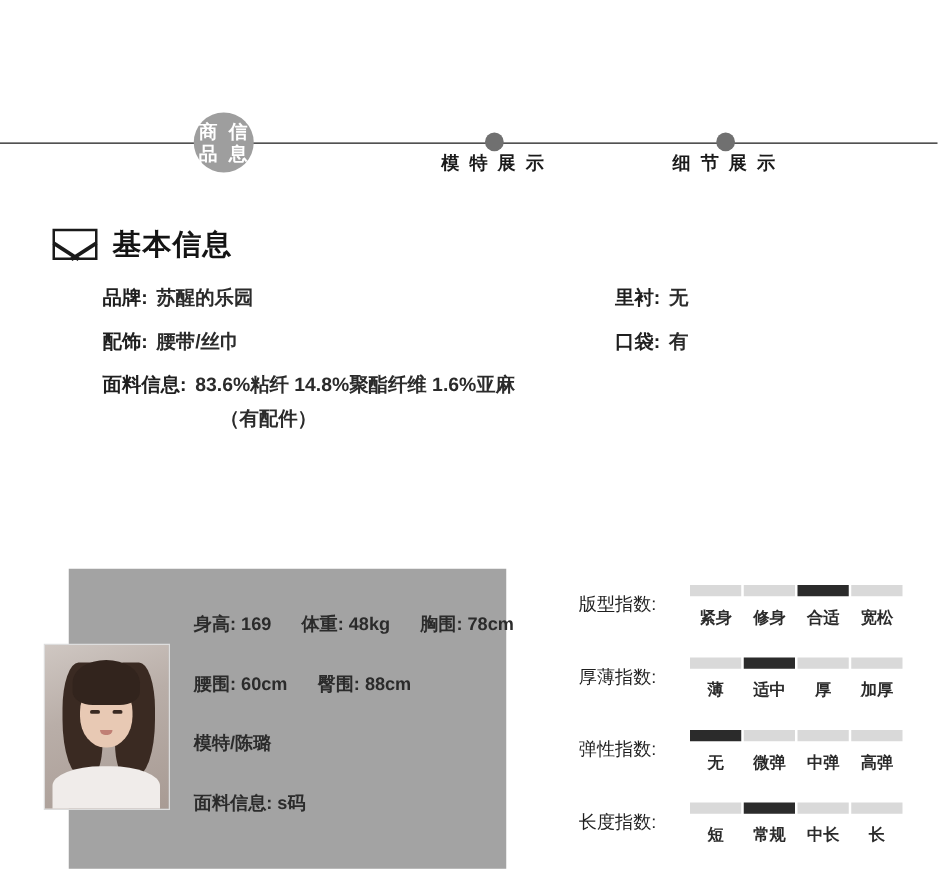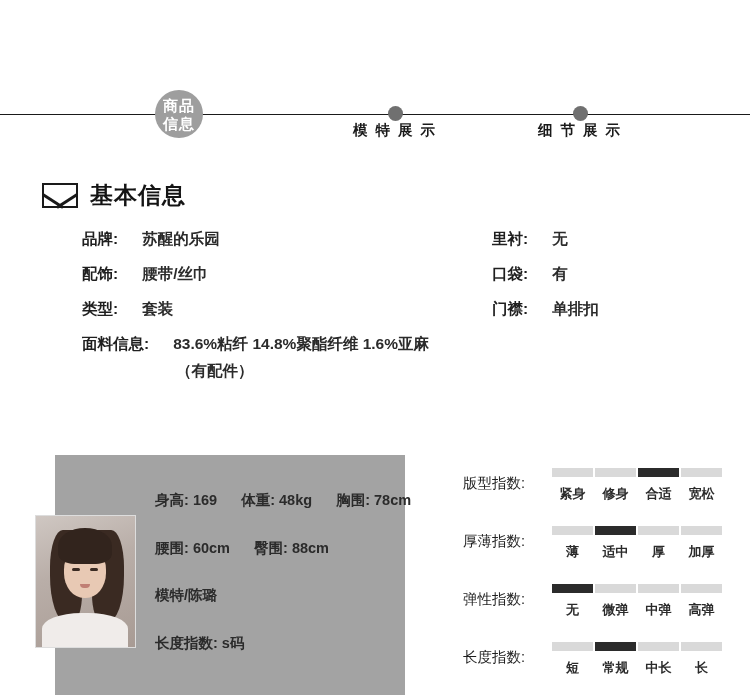--- a/index.html
+++ b/index.html
@@ -42,21 +42,20 @@
     border-radius: 50%;
     background: #9e9e9e;
     color: #ffffff;
     font-size: 15px;
     line-height: 18px;
     font-weight: bold;
     letter-spacing: 1px;
     display: flex;
     align-items: center;
     justify-content: center;
-    flex-direction: column;
     box-sizing: border-box;
     padding-top: 1px;
   }
   .step-circle span { display: block; }
   .step-dot {
     width: 15px;
     height: 15px;
     border-radius: 50%;
     background: #707070;
     margin: 0 auto;
@@ -115,21 +114,20 @@
     color: #2b2b2b;
   }
   .info-row {
     display: flex;
     margin-bottom: 13px;
     line-height: 22px;
   }
   .info-col {
     display: flex;
     align-items: flex-start;
-    gap: 17px;
   }
   .info-col.left { width: 410px; }
   .info-label {
     font-weight: bold;
     white-space: nowrap;
     color: #1f1f1f;
   }
   .info-value {
     margin-left: 7px;
     font-weight: bold;
@@ -329,30 +327,20 @@
     <div class="info-col left">
       <span class="info-label">配饰:</span>
       <span class="info-value">腰带/丝巾</span>
     </div>
     <div class="info-col">
       <span class="info-label">口袋:</span>
       <span class="info-value">有</span>
     </div>
   </div>
 
-  <div class="info-row">
-    <div class="info-col left">
-      <span class="info-label">类型:</span>
-      <span class="info-value">套装</span>
-    </div>
-    <div class="info-col">
-      <span class="info-label">门襟:</span>
-      <span class="info-value">单排扣</span>
-    </div>
-  </div>
 
   <div class="info-row fabric-row">
     <div class="info-col">
       <span class="info-label">面料信息:</span>
       <span class="info-value">83.6%粘纤 14.8%聚酯纤维 1.6%亚麻</span>
     </div>
   </div>
   <div class="fabric-extra">（有配件）</div>
 </div>
 
@@ -381,21 +369,21 @@
       <span>78cm</span>
     </div>
     <div class="spec-line">
       <span>腰围:</span>
       <span>60cm</span>
       <span class="gap"></span>
       <span>臀围:</span>
       <span>88cm</span>
     </div>
     <div class="spec-line">模特/陈璐</div>
-    <div class="spec-line">长度指数: s码</div>
+    <div class="spec-line">面料信息: s码</div>
   </div>
 </div>
 
 <div class="indices">
 
   <div class="index-block">
     <div class="index-label">版型指数:</div>
     <div class="index-bars">
       <div class="index-cell">
         <div class="index-bar"></div>

